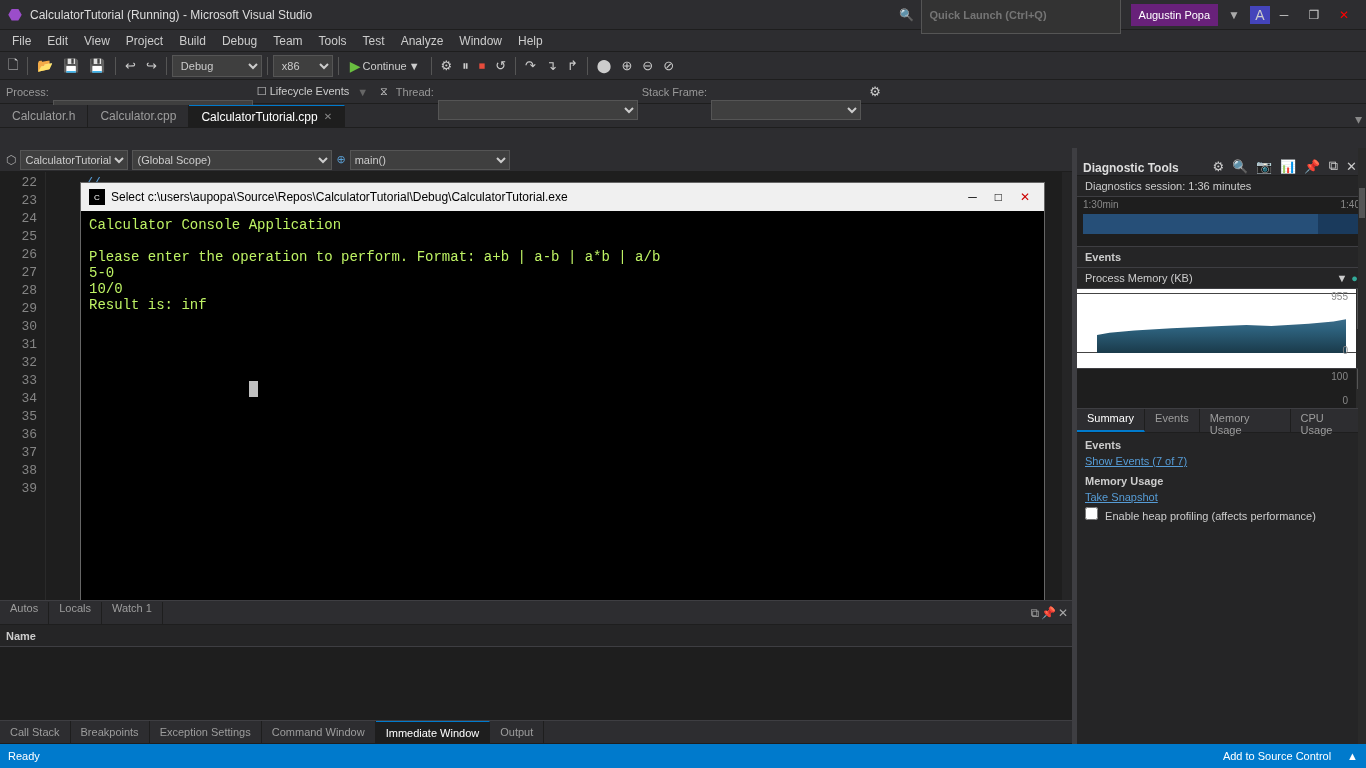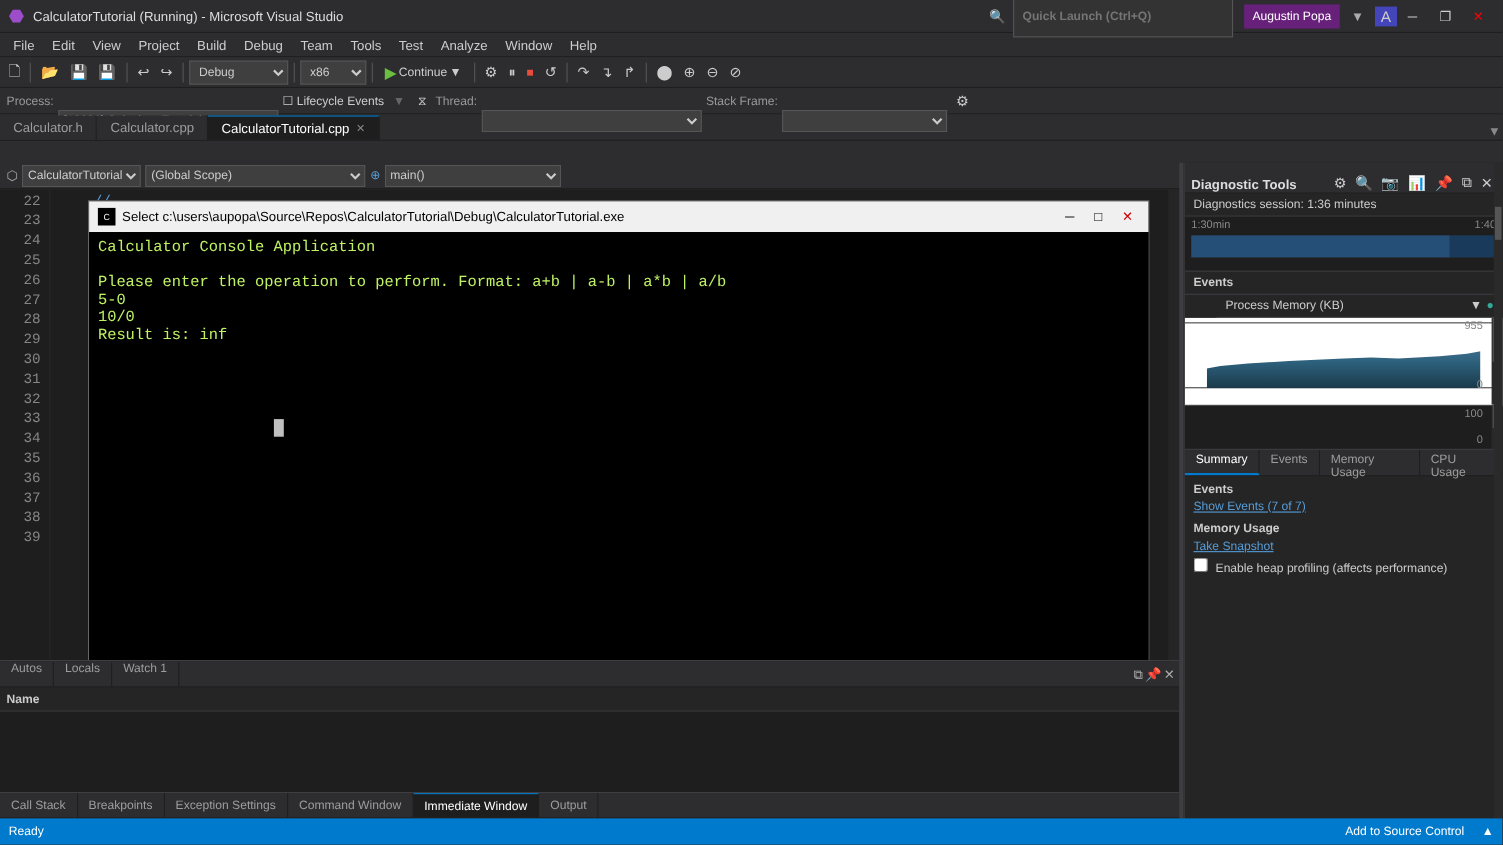--- a/index.html
+++ b/index.html
@@ -329,21 +329,20 @@
       color: #ccc;
       border-bottom: 1px solid #3e3e42;
     }
     #process-memory-header {
       padding: 4px 8px;
       display: flex;
       font-size: 11px;
       color: #ccc;
       border-bottom: 1px solid #3e3e42;
       gap: 4px;
-      margin-left: 29px;
     }
     #memory-chart {
       height: 80px;
       background: #1e1e1e;
       border-bottom: 1px solid #3e3e42;
       position: relative;
       overflow: hidden;
     }
     #cpu-header {
       padding: 4px 8px;

